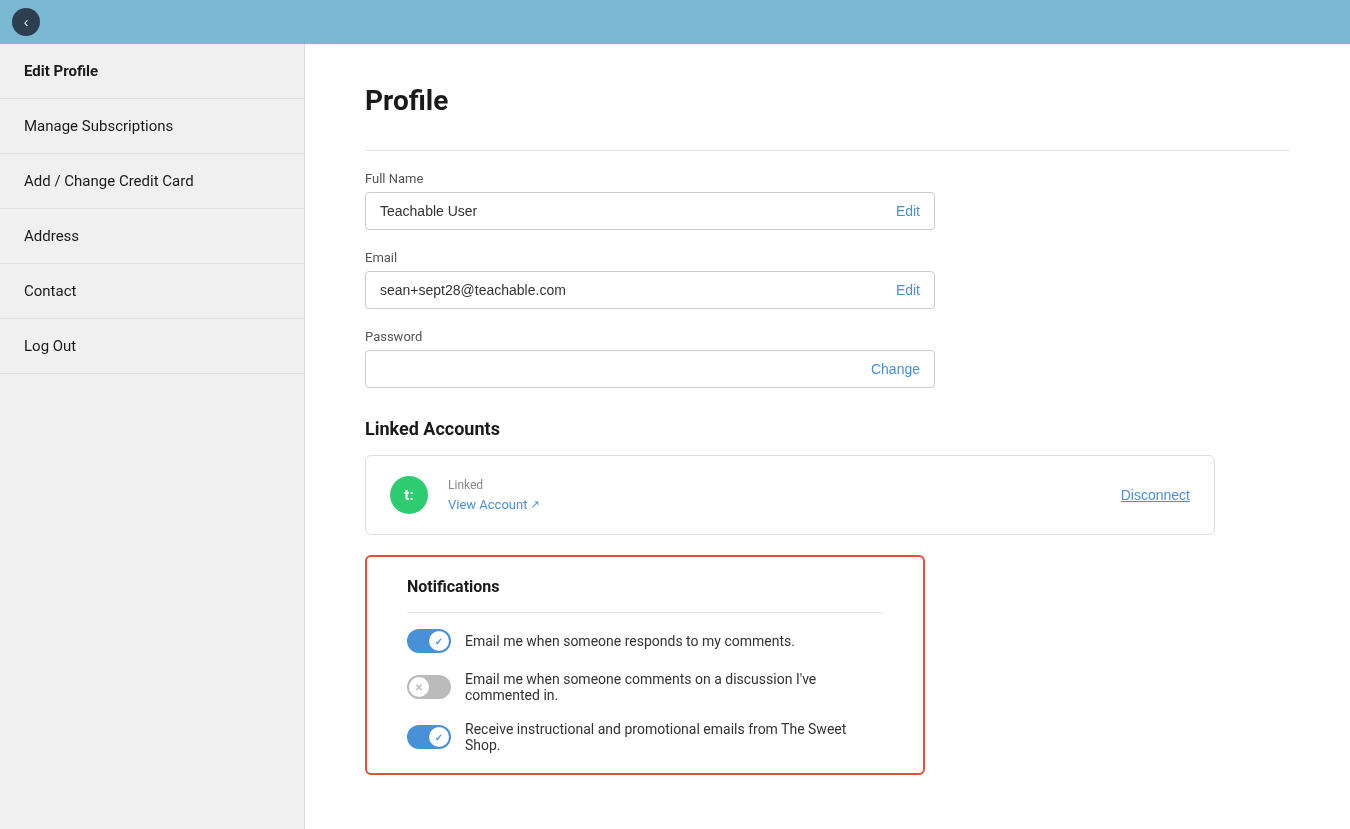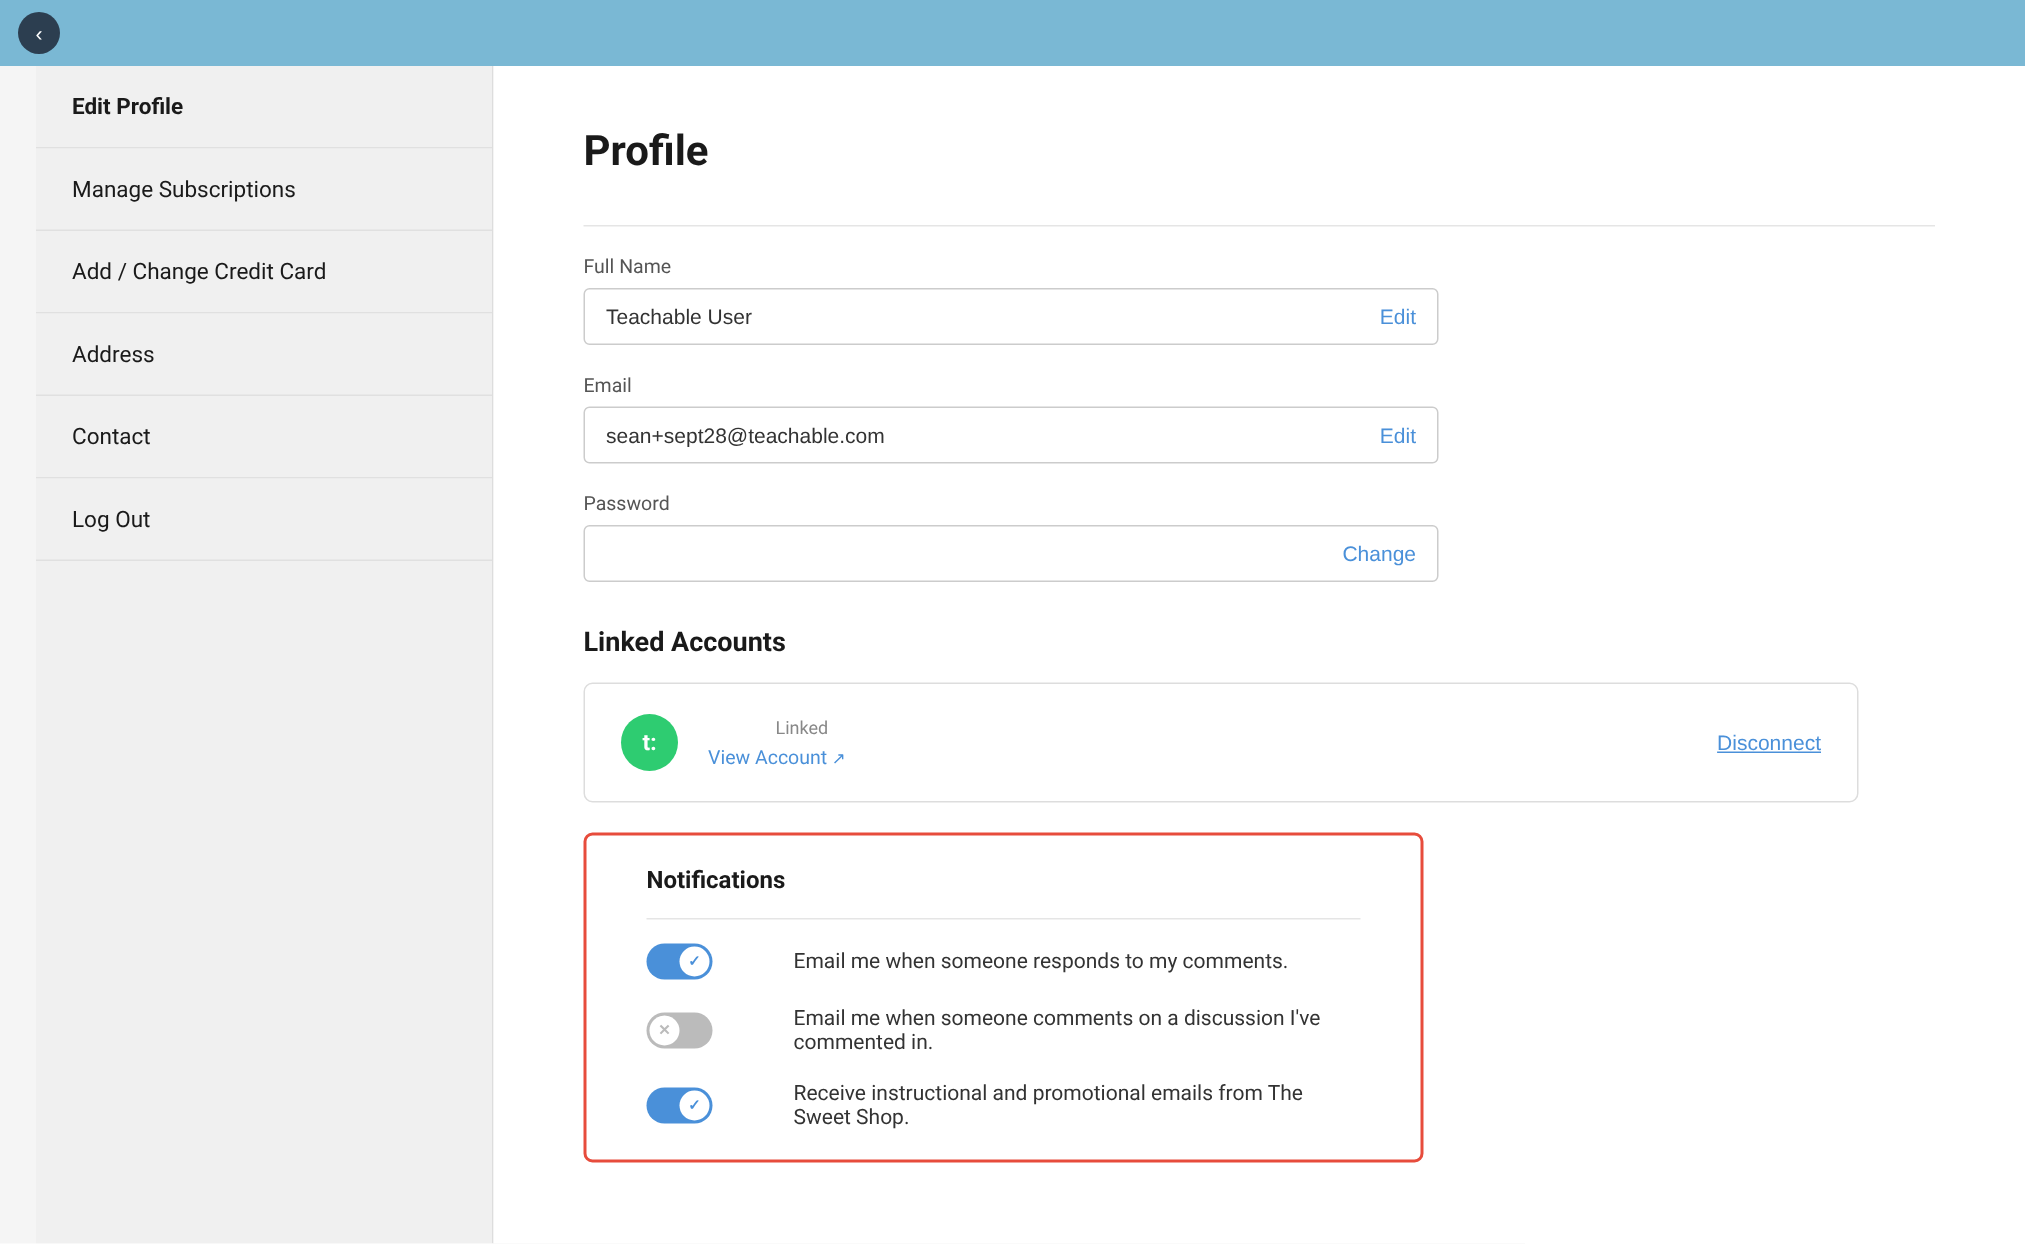--- a/index.html
+++ b/index.html
@@ -35,21 +35,20 @@
       overflow: hidden;
     }
 
     
     .sidebar {
       width: 305px;
       background: #f0f0f0;
       flex-shrink: 0;
       border-right: 1px solid #ddd;
       overflow-y: auto;
-      margin-left: 24px;
     }
     .sidebar-item {
       display: block;
       padding: 18px 24px;
       font-size: 15px;
       color: #1a1a1a;
       cursor: pointer;
       border-bottom: 1px solid #e0e0e0;
       background: #f0f0f0;
       text-decoration: none;
@@ -151,21 +150,20 @@
       flex-shrink: 0;
       margin-right: 20px;
     }
     .linked-account-info {
       flex: 1;
     }
     .linked-status {
       font-size: 12px;
       color: #888;
       margin-bottom: 2px;
-      margin-left: 45px;
     }
     .linked-name {
       font-size: 15px;
       font-weight: 600;
       color: #1a1a1a;
       margin-bottom: 4px;
     }
     .view-account-link {
       font-size: 13px;
       color: #4a90d9;
@@ -206,21 +204,20 @@
     .notification-item {
       display: flex;
       align-items: center;
       gap: 14px;
       margin-bottom: 18px;
     }
     .notification-item:last-child { margin-bottom: 0; }
     .notification-text {
       font-size: 14px;
       color: #333;
-      margin-left: 40px;
     }
 
     
     .toggle {
       position: relative;
       width: 44px;
       height: 24px;
       flex-shrink: 0;
       cursor: pointer;
     }

